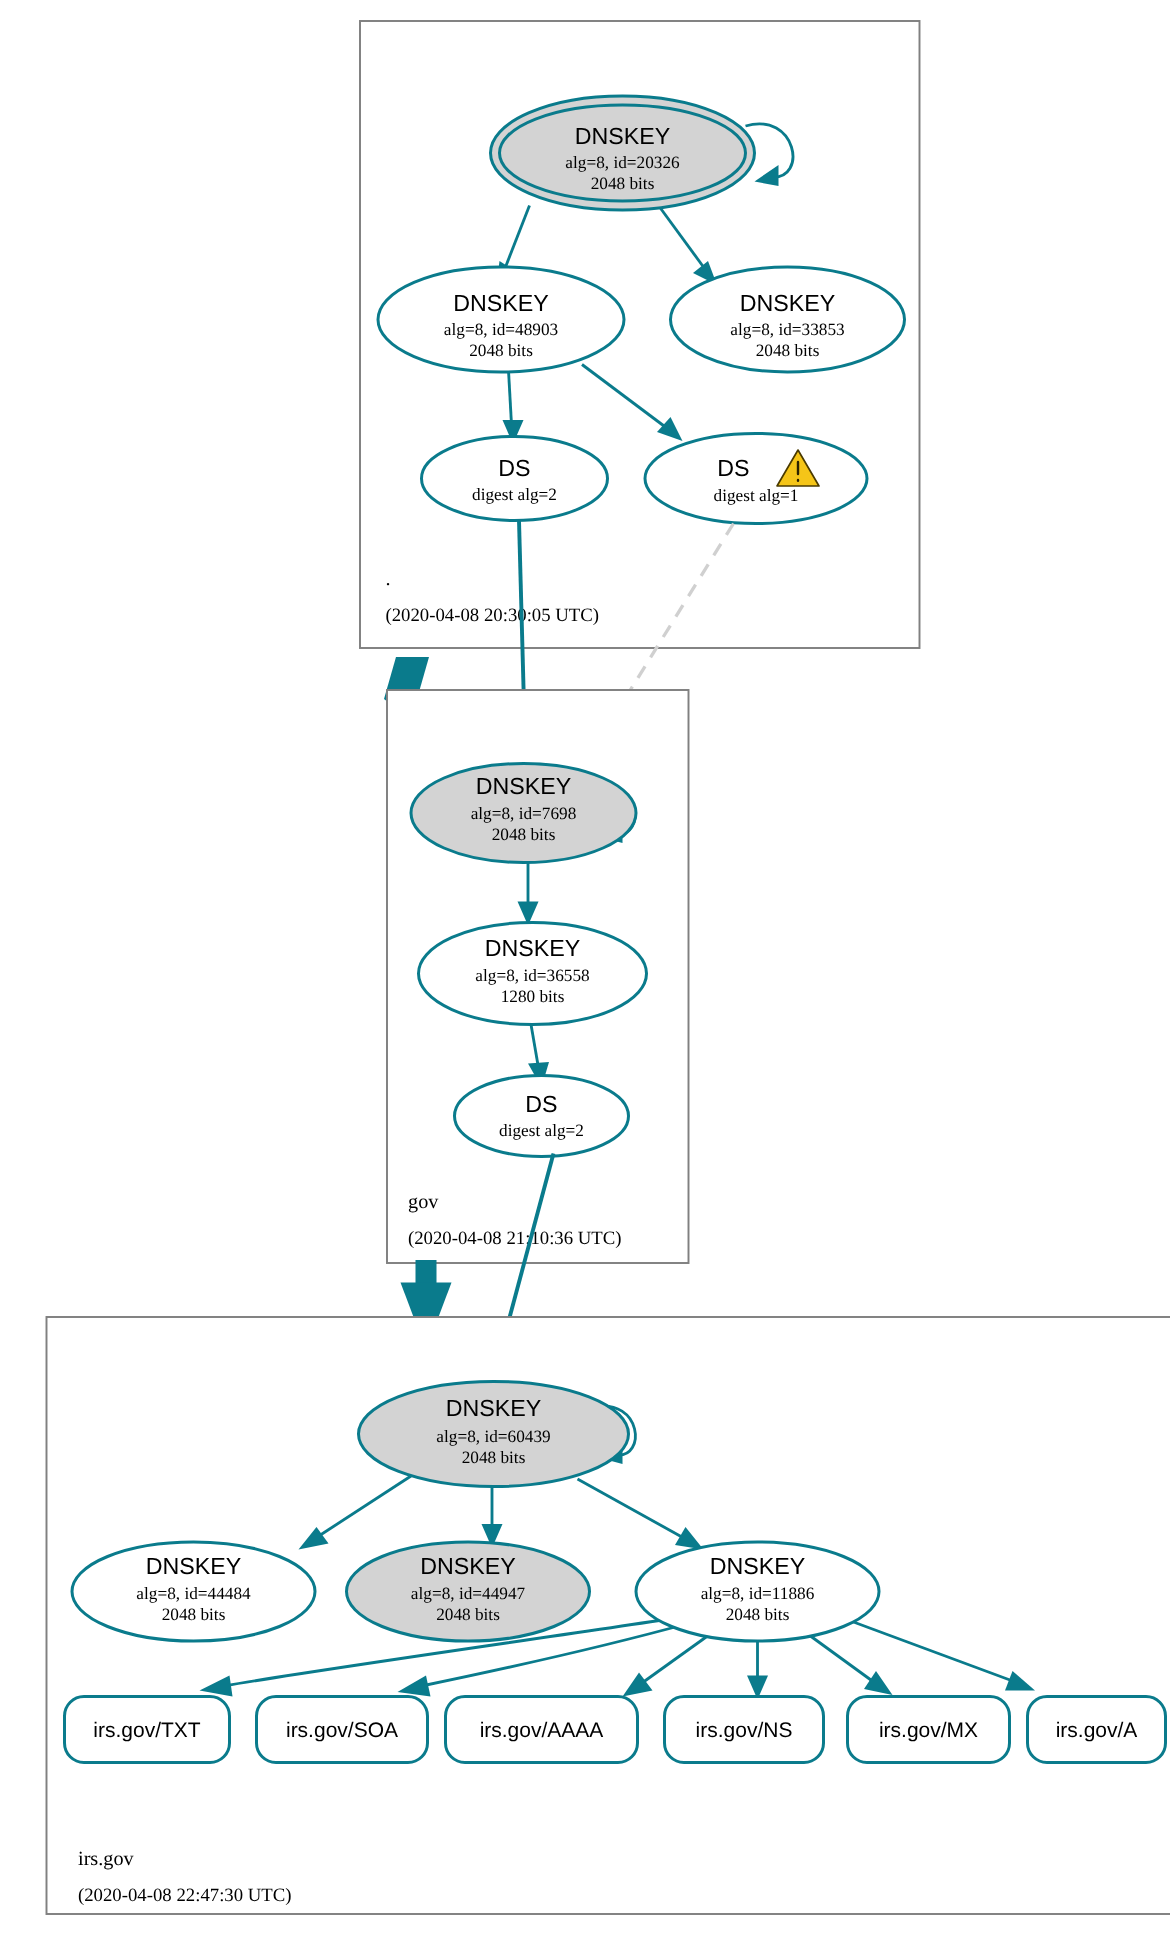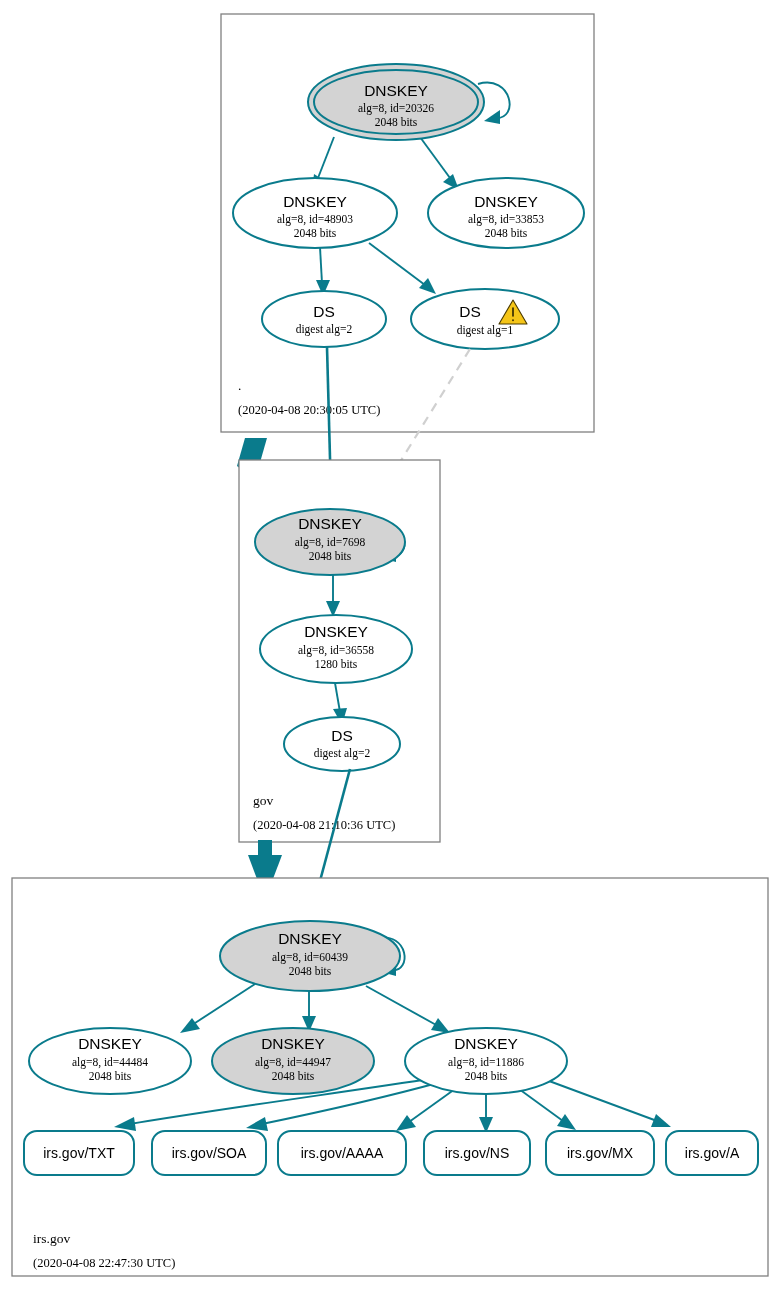--- a/index.html
+++ b/index.html
@@ -10,20 +10,21 @@
   body {
     width: 780px;
     height: 1299px;
     font-family: "Liberation Sans", sans-serif;
     overflow: hidden;
   }
   #diagram-root {
     position: relative;
     width: 660px;
     height: 1299px;
+    margin-left: 19px;
   }
   svg#dnssec-graph {
     display: block;
     width: 780px;
     height: 1299px;
   }
   .zone-box {
     fill: #ffffff;
     stroke: #808080;
     stroke-width: 1.3;

